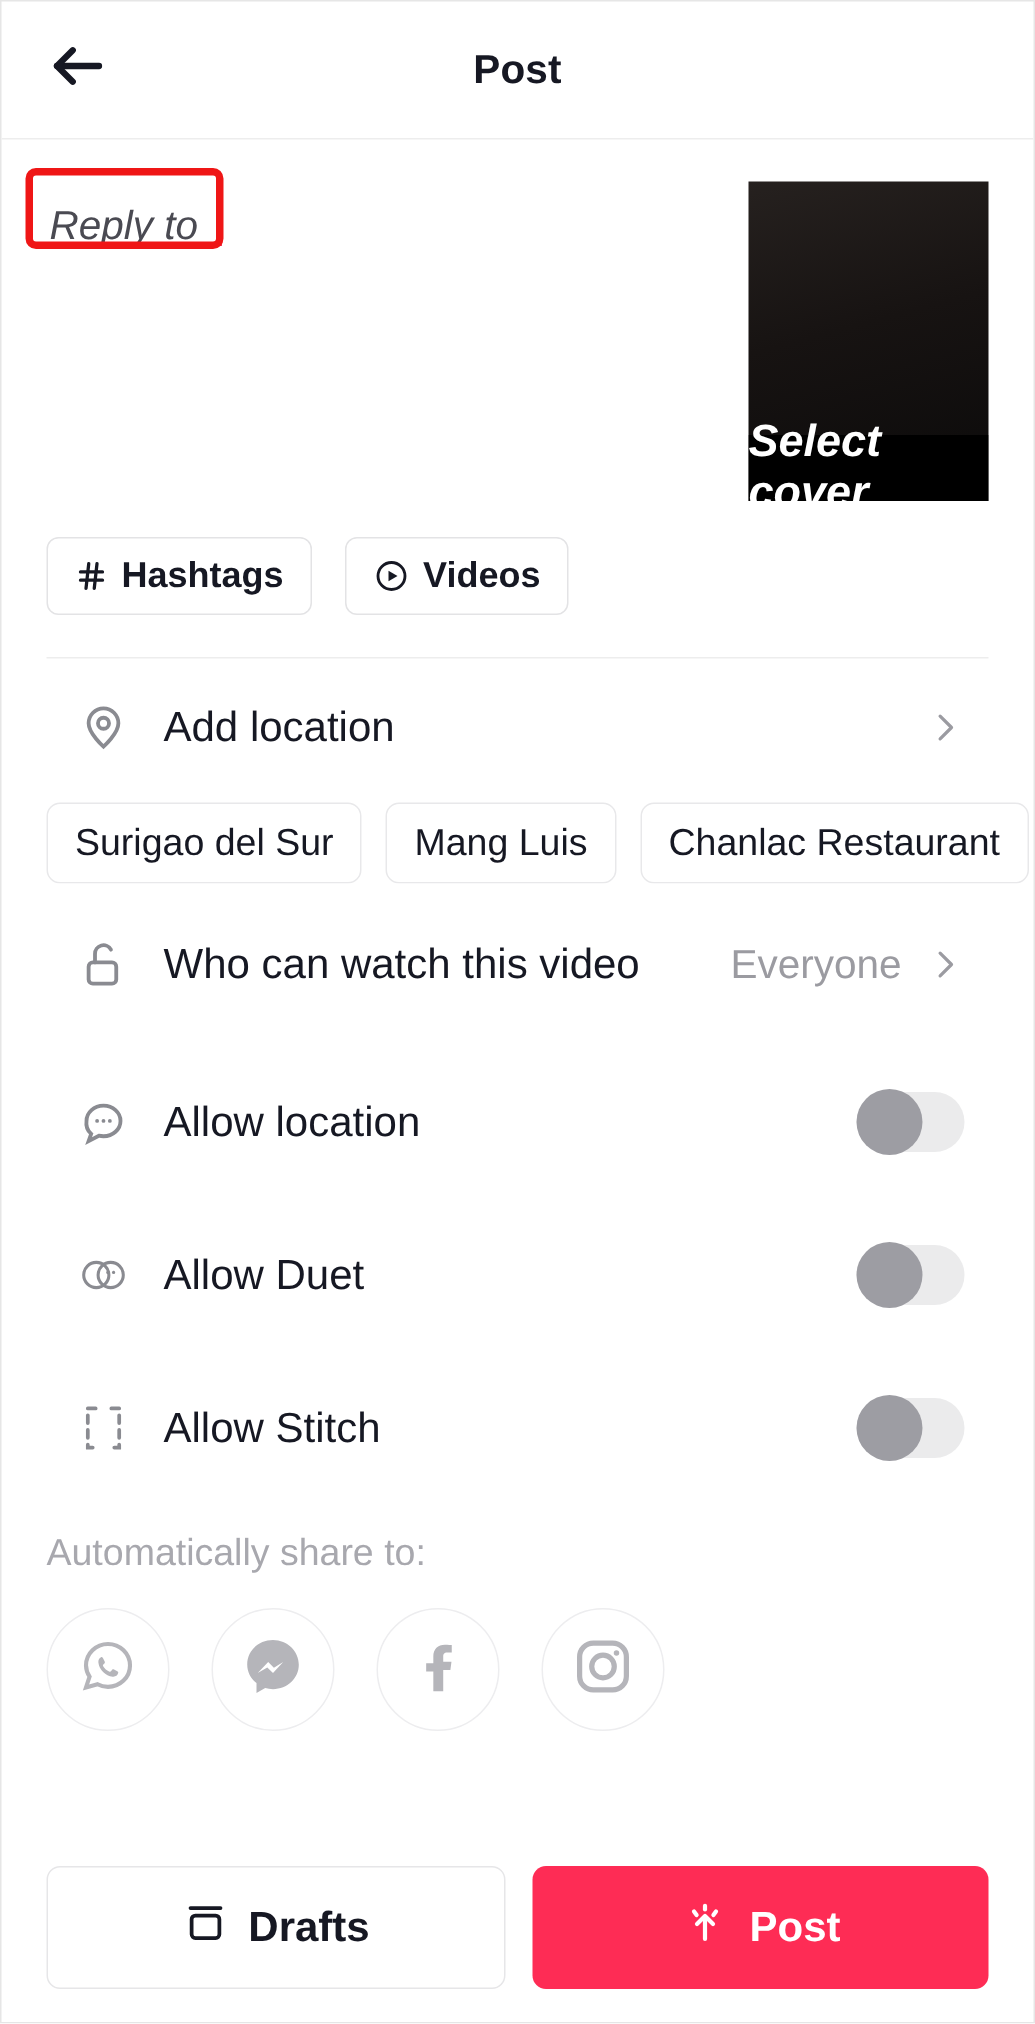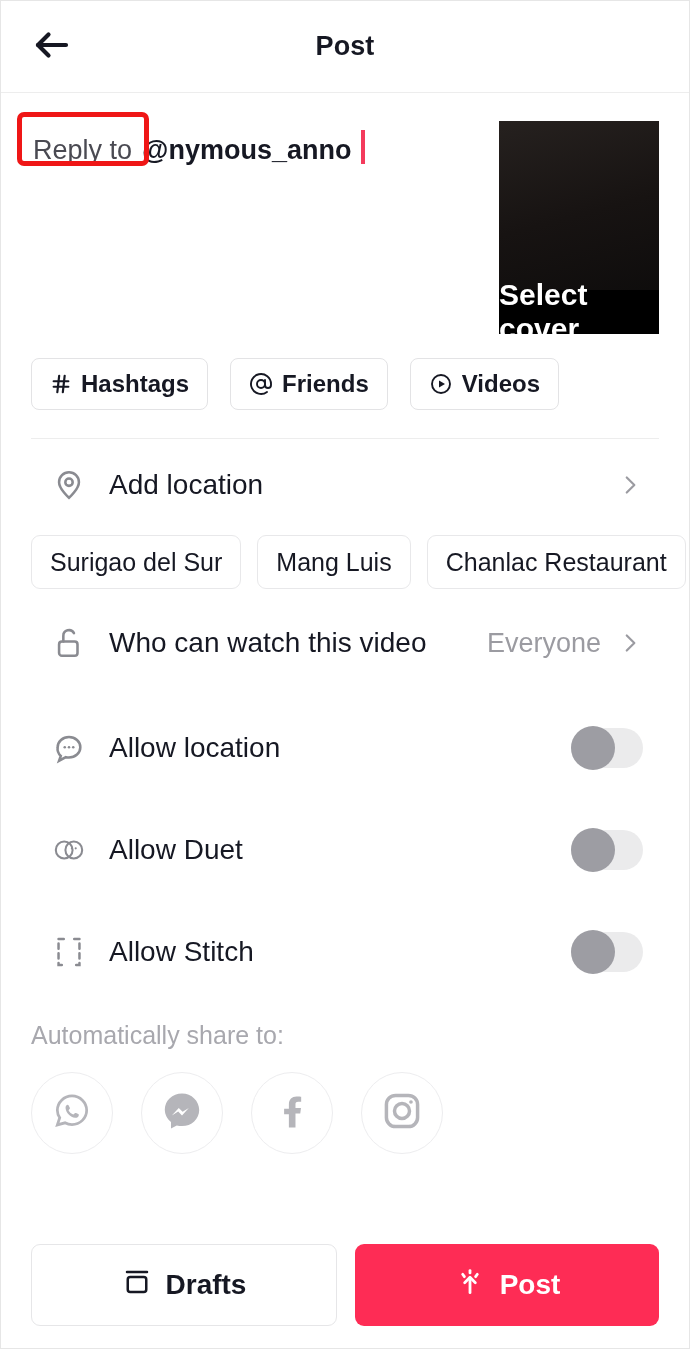--- a/index.html
+++ b/index.html
@@ -36,20 +36,21 @@
     font-size: 27px; font-weight: bold; color: #161823;
     letter-spacing: .1px;
   }
 
   
   .caption-area {
     position: relative;
     padding: 28px 30px 0 30px;
     display: flex; align-items: flex-start;
     justify-content: flex-start;
+    font-style: italic;
   }
   .caption-text-wrap {
     position: relative;
     flex: 1;
     padding-top: 4px;
     min-height: 210px;
   }
   .caption-line {
     display: flex; align-items: baseline;
     font-size: 27px; line-height: 36px;
@@ -231,48 +232,38 @@
         </svg>
       </span>
     </div>
     <div class="header-title">Post</div>
   </div>
 
   <div class="caption-area">
     <div class="caption-text-wrap" aria-placeholder="Describe your video">
       <div class="caption-line">
         <span class="reply-to">Reply to</span>
-        <span class="mention">@nymous_anno</span>
         <span class="caret"></span>
       </div>
       <div class="reply-highlight"></div>
     </div>
 
     <div class="cover">
       <div class="cover-label">Select cover</div>
     </div>
   </div>
 
   <div class="chip-row">
     <div class="chip">
       <span class="gl">
         <svg width="22" height="22" viewBox="0 0 24 24" fill="none" stroke="#161823" stroke-width="2.4" stroke-linecap="round">
           <path d="M4 9h16M4 15h16M10 3L8 21M16 3l-2 18"></path>
         </svg>
       </span>
       <span>Hashtags</span>
-    </div>
-    <div class="chip">
-      <span class="gl">
-        <svg width="24" height="24" viewBox="0 0 24 24" fill="none" stroke="#161823" stroke-width="1.9">
-          <circle cx="12" cy="12" r="4"></circle>
-          <path d="M16 8v5a3 3 0 006 0v-1a10 10 0 10-4 8" stroke-linecap="round"></path>
-        </svg>
-      </span>
-      <span>Friends</span>
     </div>
     <div class="chip">
       <span class="gl">
         <svg width="24" height="24" viewBox="0 0 24 24" fill="none" stroke="#161823" stroke-width="1.9">
           <circle cx="12" cy="12" r="9"></circle>
           <path d="M10 8.5l6 3.5-6 3.5z" fill="#161823" stroke="none"></path>
         </svg>
       </span>
       <span>Videos</span>
     </div>

